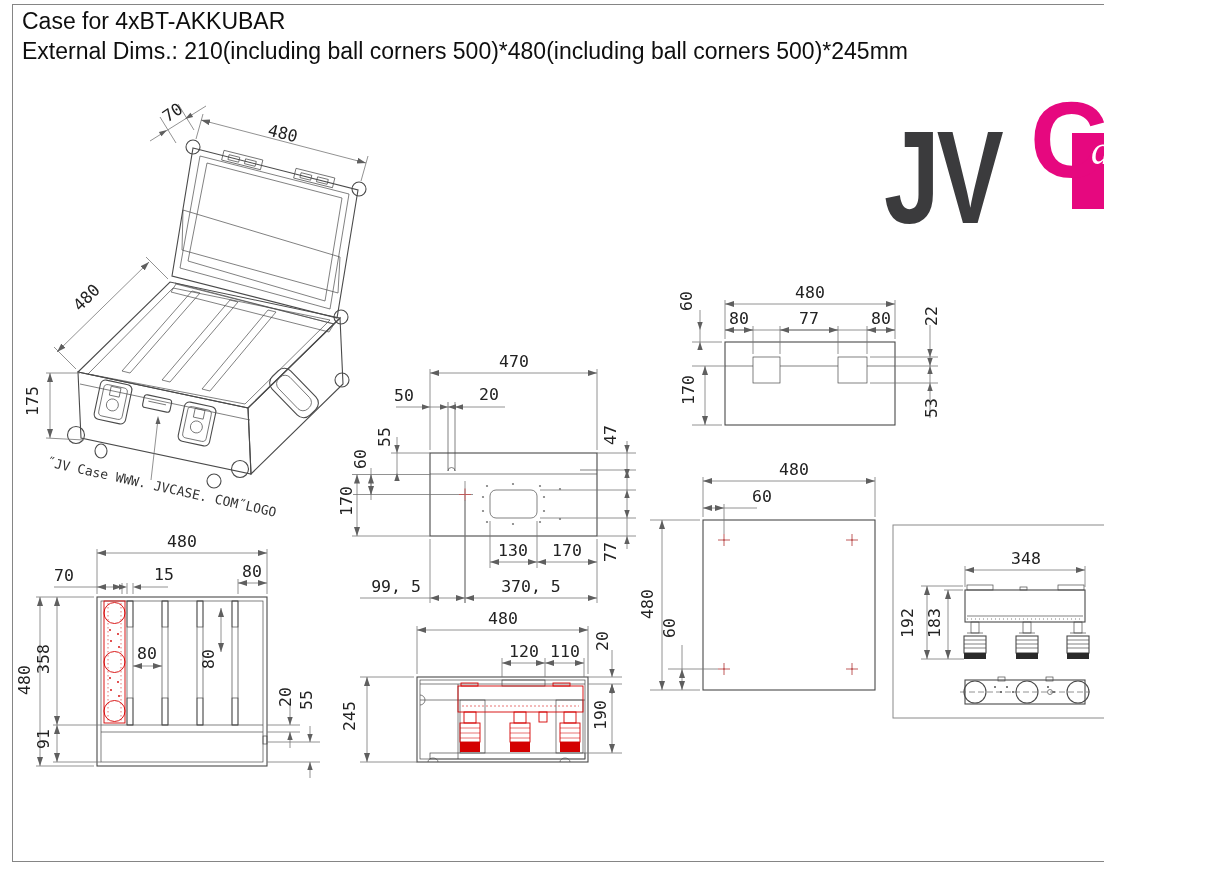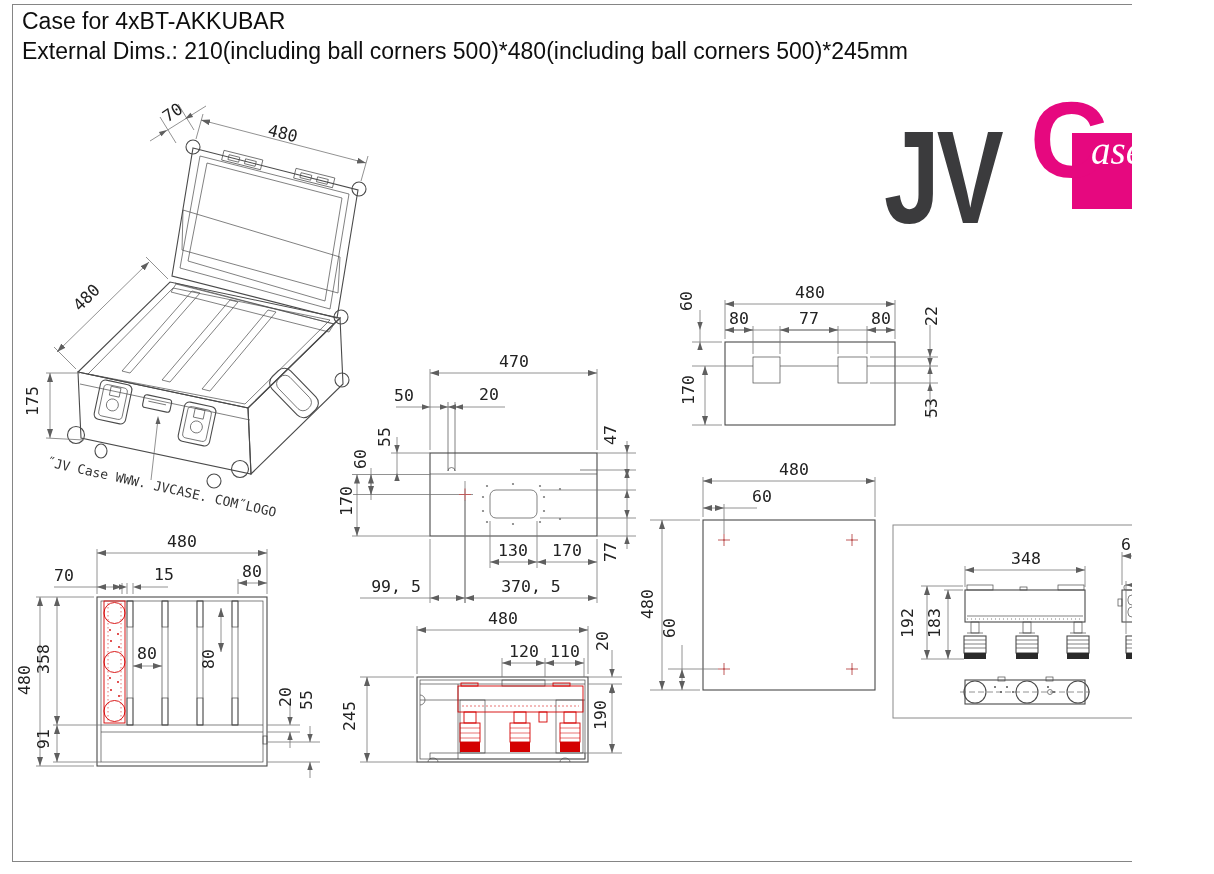--- a/index.html
+++ b/index.html
@@ -1,17 +1,17 @@
 <!DOCTYPE html>
 <html><head>
 <meta charset="utf-8">
 <style>
   html,body{margin:0;padding:0;background:#fff;}
   .page{position:relative;width:1104px;height:874px;background:#fff;overflow:hidden;
-        font-family:"Liberation Sans",sans-serif;padding-left:28px;}
+        font-family:"Liberation Sans",sans-serif;}
   .frame{position:absolute;left:12px;top:4px;width:1189px;height:856px;border:1.5px solid #858585;}
   .titleblock{position:absolute;left:22px;top:6px;color:#0e0e0e;}
   .titleblock div{font-size:23px;line-height:30px;white-space:nowrap;}
   
   .logo-jv{position:absolute;left:884px;top:112px;font-weight:bold;font-size:132px;line-height:1;
            color:#3b3b3d;letter-spacing:-4px;transform:scaleX(.76);transform-origin:left top;}
   .logo-sq{position:absolute;left:1072px;top:133px;width:92px;height:76px;background:#e6087f;}
   .logo-c{position:absolute;left:1030px;top:86px;font-weight:bold;font-size:108px;line-height:1;color:#e6087f;}
   .logo-ase{position:absolute;left:1091px;top:131px;font-family:"Liberation Serif",serif;
             font-style:italic;font-size:39px;line-height:1;color:#fff;}

